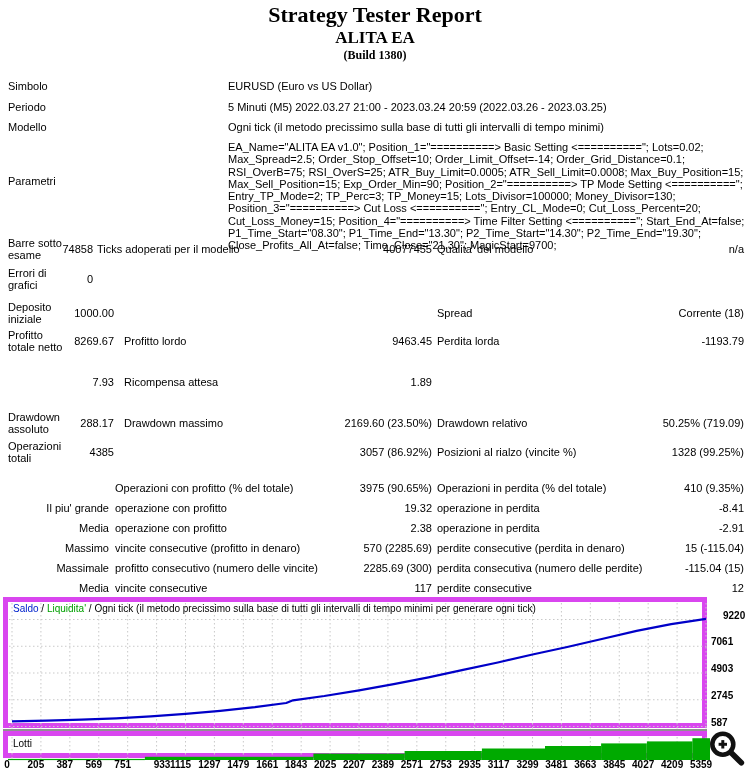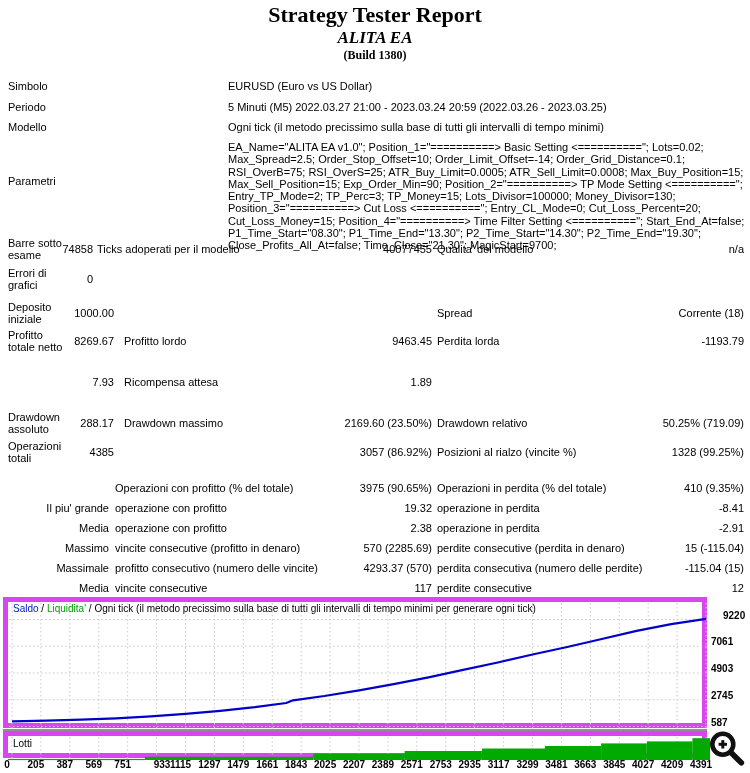--- a/index.html
+++ b/index.html
@@ -1,21 +1,21 @@
 <!DOCTYPE html>
 <html><head>
 <meta charset="utf-8">
 <style>
   html,body{margin:0;padding:0;background:#fff;}
   #report{position:relative;width:750px;height:773px;background:#fff;
     font-family:"Liberation Sans","DejaVu Sans",sans-serif;font-size:11px;color:#000;overflow:hidden;}
   .title-block{position:absolute;top:2px;left:0;width:750px;text-align:center;
     font-family:"Liberation Serif","DejaVu Serif",serif;font-weight:bold;}
   .title-main{font-size:22px;line-height:26px;}
-  .title-sub{font-size:17px;line-height:20px;font-style:italic;}
+  .title-sub{font-size:17px;line-height:20px;}
   .title-build{font-size:12px;line-height:14px;}
   
   .info-row{position:absolute;left:0;width:750px;}
   .info-label{position:absolute;left:8px;top:0;width:200px;}
   .info-value{position:absolute;left:228px;top:0;width:517px;}
   .param-value{line-height:12.3px;}
   
   .srow{position:absolute;left:0;width:750px;}
   .cell{position:absolute;top:0;height:100%;display:flex;align-items:center;line-height:12.5px;}
   .c1{left:8px;width:64px;}
@@ -155,21 +155,21 @@
         <div class="cell c2"></div>
         <div class="cell c3">vincite consecutive (profitto in denaro)</div>
         <div class="cell c4">570 (2285.69)</div>
         <div class="cell c5">perdite consecutive (perdita in denaro)</div>
         <div class="cell c6">15 (-115.04)</div>
       </div>
       <div class="srow t3" style="top: 559px; height: 19px;">
         <div class="cell c1">Massimale</div>
         <div class="cell c2"></div>
         <div class="cell c3">profitto consecutivo (numero delle vincite)</div>
-        <div class="cell c4">4293.37 (570)</div>
+        <div class="cell c4">2285.69 (300)</div>
         <div class="cell c5">perdita consecutiva (numero delle perdite)</div>
         <div class="cell c6">-115.04 (15)</div>
       </div>
       <div class="srow t3" style="top: 579px; height: 19px;">
         <div class="cell c1">Media</div>
         <div class="cell c2"></div>
         <div class="cell c3">vincite consecutive</div>
         <div class="cell c4">117</div>
         <div class="cell c5">perdite consecutive</div>
         <div class="cell c6">12</div>
@@ -282,21 +282,21 @@
       <div class="xlabel" style="left: 408.8px;">2571</div>
       <div class="xlabel" style="left: 437.8px;">2753</div>
       <div class="xlabel" style="left: 466.7px;">2935</div>
       <div class="xlabel" style="left: 495.6px;">3117</div>
       <div class="xlabel" style="left: 524.5px;">3299</div>
       <div class="xlabel" style="left: 553.4px;">3481</div>
       <div class="xlabel" style="left: 582.3px;">3663</div>
       <div class="xlabel" style="left: 611.3px;">3845</div>
       <div class="xlabel" style="left: 640.2px;">4027</div>
       <div class="xlabel" style="left: 669.1px;">4209</div>
-      <div class="xlabel" style="left: 698px;">4391</div>
+      <div class="xlabel" style="left: 698px;">5359</div>
     </div>
 
   <div id="zoom-btn">
     <svg width="42" height="43" viewBox="0 0 24 24">
       <circle cx="9.6" cy="9.6" r="6" fill="none" stroke="#111" stroke-width="2.6"></circle>
       <line x1="9.6" y1="7.2" x2="9.6" y2="12.0" stroke="#111" stroke-width="1.7"></line>
       <line x1="7.2" y1="9.6" x2="12.0" y2="9.6" stroke="#111" stroke-width="1.7"></line>
       <line x1="14.4" y1="14.4" x2="20.2" y2="20.2" stroke="#111" stroke-width="3.2" stroke-linecap="round"></line>
     </svg>
   </div>

